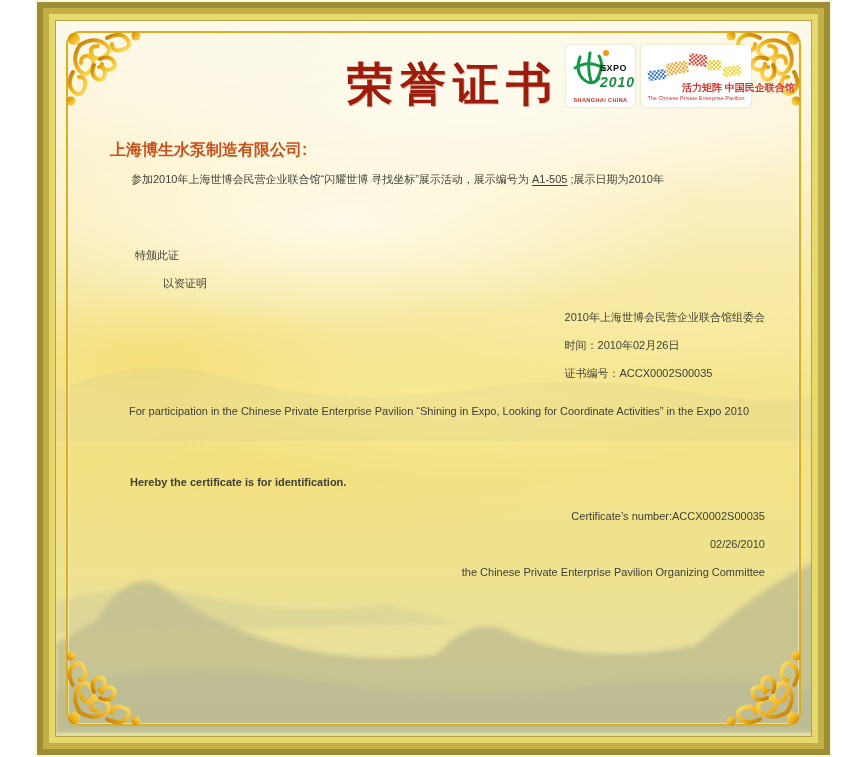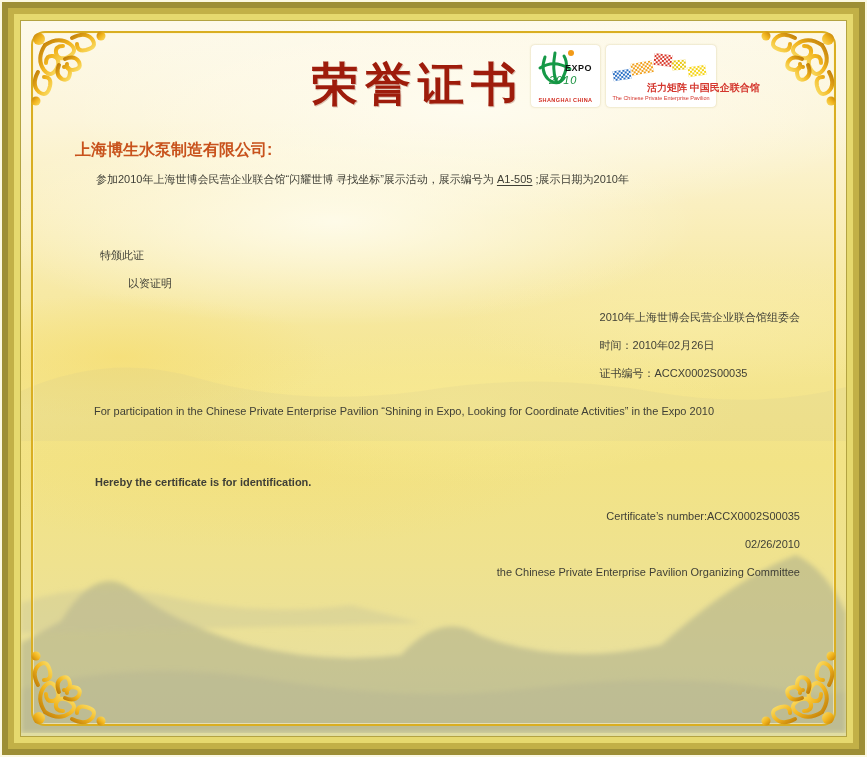--- a/index.html
+++ b/index.html
@@ -1,18 +1,18 @@
 <!DOCTYPE html>
 <html><head>
 <meta charset="utf-8">
 <style>
   html,body{margin:0;padding:0;background:#ffffff;}
   .cert{
     position:relative;
-    width:867px;height:757px;
+    width:797px;height:757px;
     margin:0 auto;
     background:#b3a342;
     box-shadow:
       inset 0 0 0 2px #fbf8e2,
       inset 0 0 0 8px #9d8e36,
       inset 0 0 0 14px #c2b047,
       inset 0 0 0 20px #e6d96e;
     font-family:"Liberation Sans","DejaVu Sans",sans-serif;
     overflow:hidden;
   }
@@ -53,21 +53,21 @@
     color:#9e1c0b;text-shadow:1px 1px 0 rgba(120,30,10,.25);
     white-space:nowrap;
   }
   .logo-card{
     position:absolute;top:24px;height:62px;background:#ffffff;
     border-radius:4px;box-shadow:0 0 2px rgba(180,160,80,.5);
   }
   .logo-expo{left:510px;width:69px;}
   .logo-pav{left:585px;width:110px;}
   .expo-wordmark{position:absolute;left:34px;top:18px;font-size:9px;font-weight:bold;color:#111;letter-spacing:.5px;}
-  .expo-year{position:absolute;left:18px;top:29px;font-size:11px;font-weight:normal;color:#18913f;font-style:italic;letter-spacing:1px;}
+  .expo-year{position:absolute;left:34px;top:29px;font-size:14px;font-weight:bold;color:#18913f;font-style:italic;letter-spacing:1px;}
   .expo-sub{position:absolute;left:0;right:0;bottom:4px;text-align:center;font-size:5.5px;font-weight:bold;color:#d22a1e;letter-spacing:.4px;}
   .pav-cn{position:absolute;left:0;right:0;top:36px;text-align:center;font-size:10px;font-weight:bold;color:#d4372e;white-space:nowrap;margin-left:41px;}
   .pav-en{position:absolute;left:0;right:0;top:50px;text-align:center;font-size:5.5px;color:#d4372e;white-space:nowrap;}
   .mosaic{position:absolute;background-size:4px 4px;}
   .mz-blue{left:7px;top:25px;width:18px;height:10px;transform:rotate(-8deg);
     background-image:conic-gradient(#2b6fc4 90deg,transparent 0 180deg,#2b6fc4 0 270deg,transparent 0);}
   .mz-orange{left:25px;top:17px;width:22px;height:12px;transform:rotate(-10deg);
     background-image:conic-gradient(#f0a01e 90deg,transparent 0 180deg,#f0a01e 0 270deg,transparent 0);}
   .mz-red{left:48px;top:9px;width:18px;height:12px;transform:rotate(7deg);
     background-image:conic-gradient(#d8372a 90deg,transparent 0 180deg,#d8372a 0 270deg,transparent 0);}

